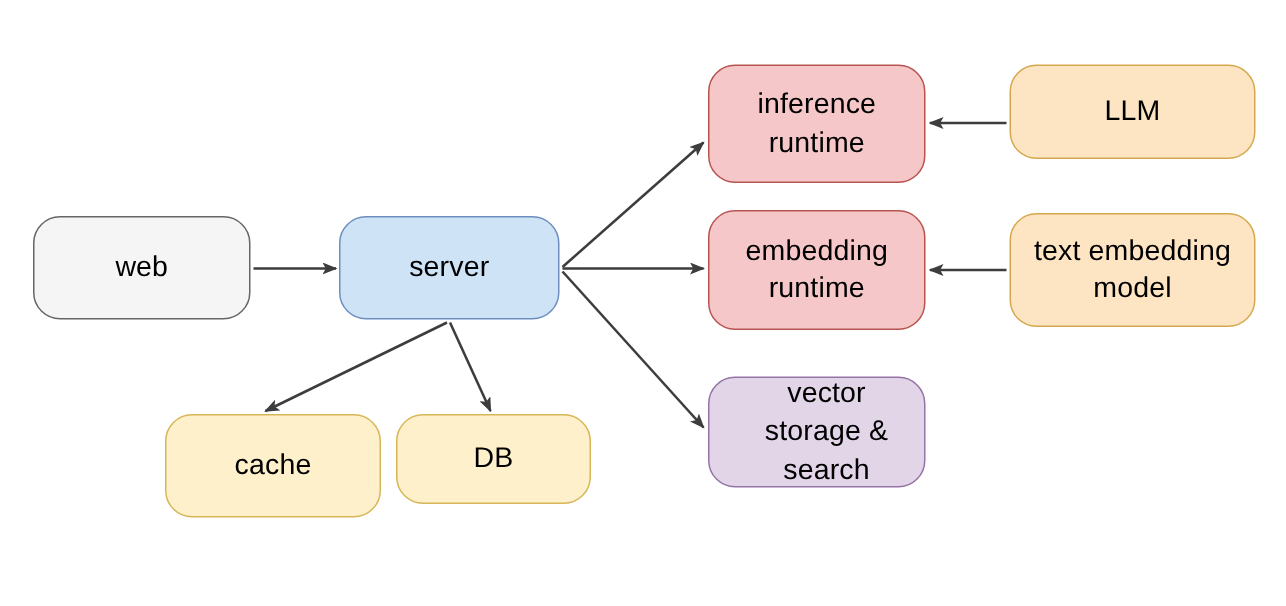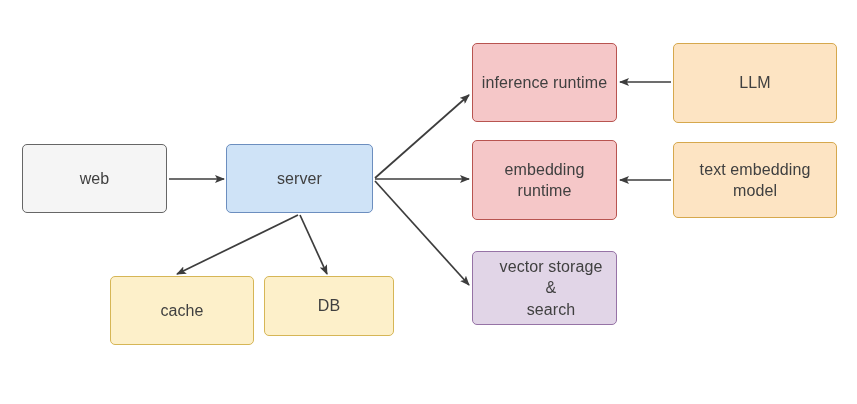--- a/index.html
+++ b/index.html
@@ -21,30 +21,30 @@
     position: absolute;
     left: 0;
     top: 0;
     width: 857px;
     height: 404px;
     pointer-events: none;
   }
   .node {
     position: absolute;
     box-sizing: border-box;
-    border-radius: 5px;
+    border-radius: 18px;
     border-style: solid;
     border-width: 1.4px;
     display: flex;
     align-items: center;
     justify-content: center;
     text-align: center;
-    font-size: 16px;
+    font-size: 19px;
     line-height: 1.33;
-    color: #404040;
+    color: #000000;
     letter-spacing: 0.1px;
     padding: 2px 7px;
   }
   .node-label {
     display: block;
     white-space: pre-line;
   }
   #watermark {
     position: absolute;
     right: 14px;
@@ -83,21 +83,21 @@
   <div id="nodes">
       <div class="node" style="left: 22px; top: 144px; width: 145px; height: 69px; background: rgb(245, 245, 245); border-color: rgb(102, 102, 102); align-items: center;">
         <span class="node-label">web</span>
       </div>
       <div class="node" style="left: 226px; top: 144px; width: 147px; height: 69px; background: rgb(207, 227, 247); border-color: rgb(108, 142, 191); text-align: center;">
         <span class="node-label">server</span>
       </div>
       <div class="node" style="left: 472px; top: 43px; width: 145px; height: 79px; background: rgb(245, 199, 200); border-color: rgb(184, 84, 80);">
         <span class="node-label">inference runtime</span>
       </div>
-      <div class="node" style="left: 673px; top: 43px; width: 164px; height: 80px; background: rgb(253, 228, 195); border-color: rgb(214, 168, 77);">
+      <div class="node" style="left: 673px; top: 43px; width: 164px; height: 63px; background: rgb(253, 228, 195); border-color: rgb(214, 168, 77);">
         <span class="node-label">LLM</span>
       </div>
       <div class="node" style="left: 472px; top: 140px; width: 145px; height: 80px; background: rgb(245, 199, 200); border-color: rgb(184, 84, 80);">
         <span class="node-label">embedding runtime</span>
       </div>
       <div class="node" style="left: 673px; top: 142px; width: 164px; height: 76px; background: rgb(253, 228, 195); border-color: rgb(214, 168, 77);">
         <span class="node-label">text embedding
 model</span>
       </div>
       <div class="node" style="left: 472px; top: 251px; width: 145px; height: 74px; background: rgb(225, 213, 231); border-color: rgb(150, 115, 166); padding-left: 20px;">

